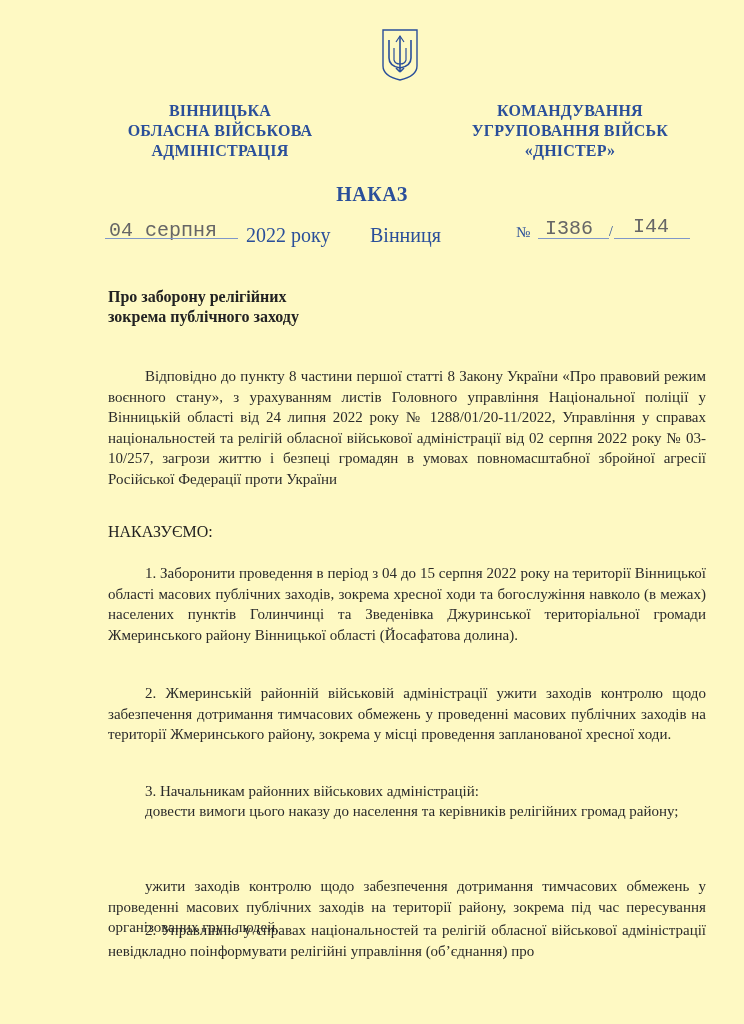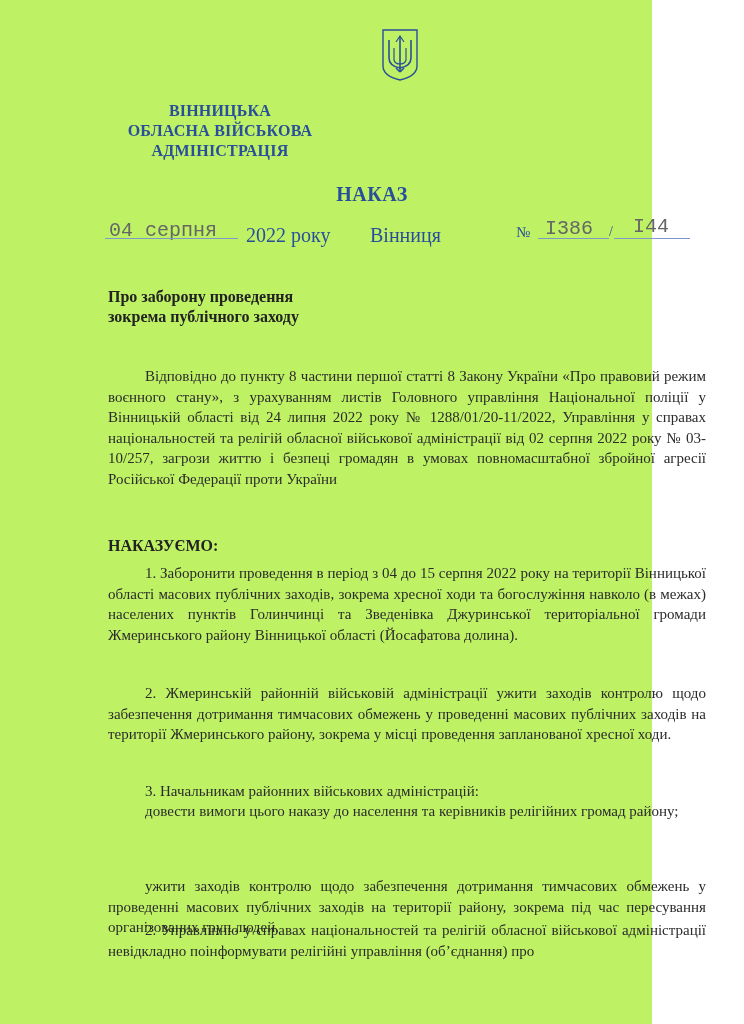--- a/index.html
+++ b/index.html
@@ -1,64 +1,69 @@
 <!DOCTYPE html>
 <html><head>
 <meta charset="utf-8">
 <style>
   html, body { margin: 0; padding: 0; background: #ffffff; }
   body { width: 744px; height: 1024px; position: relative; overflow: hidden; font-family: "Liberation Serif", "DejaVu Serif", serif; color: #222; }
-  .page { position: absolute; left: 0; top: 0; width: 652px; height: 1024px; background: #bef264; }
+  .page { position: absolute; left: 0; top: 0; width: 744px; height: 1024px; background: #fef9c3; }
   .crest { position: absolute; left: 381px; top: 28px; width: 38px; height: 54px; }
   .hdr { position: absolute; font-weight: bold; font-size: 16px; line-height: 20px; text-align: center; color: #2a4f9a; letter-spacing: 0.2px; }
   .hdr-left { left: 110px; top: 101px; width: 220px; }
   .hdr-right { left: 455px; top: 101px; width: 230px; }
   .title { position: absolute; left: 0; width: 744px; top: 183px; text-align: center; font-weight: bold; font-size: 20px; color: #2a4f9a; letter-spacing: 0.5px; }
   .line { position: absolute; border-bottom: 1px solid #7f97c9; }
   .typed { position: absolute; font-family: "Liberation Mono", "DejaVu Sans Mono", monospace; font-size: 20px; color: #666; }
   .bluetxt { position: absolute; font-size: 20px; color: #2a4f9a; }
   .subj { position: absolute; left: 108px; top: 287px; font-weight: bold; font-size: 16px; line-height: 20px; color: #222; }
   .para { position: absolute; left: 108px; width: 598px; font-size: 15px; line-height: 20.6px; text-align: justify; text-align-last: left; color: #2b2b2b; }
   .ind { text-indent: 37px; }
-  .heading2 { position: absolute; left: 108px; top: 523px; font-weight: bold; font-size: 16px; color: #222; margin-top: 14px; }
+  .heading2 { position: absolute; left: 108px; top: 523px; font-weight: normal; font-size: 16px; color: #222; }
 </style>
 </head>
 <body>
 
 <div class="page">
 
   <svg class="crest" viewBox="0 0 38 54">
     <path d="M2 2 H36 V38 Q36 48 19 52 Q2 48 2 38 Z" fill="none" stroke="#2a4f9a" stroke-width="1.4"></path>
     <path d="M19 8 L19 44 M19 44 L15 40 M19 44 L23 40" stroke="#2a4f9a" stroke-width="1.6" fill="none"></path>
     <path d="M8 12 L8 30 Q8 38 19 40 Q30 38 30 30 L30 12" stroke="#2a4f9a" stroke-width="1.6" fill="none"></path>
     <path d="M13 20 L13 32 Q14 36 19 36 Q24 36 25 32 L25 20" stroke="#2a4f9a" stroke-width="1.2" fill="none"></path>
     <path d="M15 14 L19 8 L23 14" stroke="#2a4f9a" stroke-width="1.2" fill="none"></path>
   </svg>
 
   <div class="hdr hdr-left">
     <div>ВІННИЦЬКА</div>
     <div>ОБЛАСНА ВІЙСЬКОВА</div>
     <div>АДМІНІСТРАЦІЯ</div>
   </div>
+  <div class="hdr hdr-right">
+    <div>КОМАНДУВАННЯ</div>
+    <div>УГРУПОВАННЯ ВІЙСЬК</div>
+    <div>«ДНІСТЕР»</div>
+  </div>
 
   <div class="title">НАКАЗ</div>
 
   <div class="typed" style="left:109px; top:219px;">04 серпня</div>
   <div class="line" style="left:105px; top:238px; width:133px;"></div>
   <div class="bluetxt" style="left:246px; top:224px;">2022 року</div>
   <div class="bluetxt" style="left:370px; top:224px;">Вінниця</div>
   <div class="bluetxt" style="left:516px; top:224px; font-size:15px;">№</div>
   <div class="typed" style="left:545px; top:217px;">I386</div>
   <div class="line" style="left:538px; top:238px; width:71px;"></div>
   <div class="bluetxt" style="left:609px; top:224px; font-size:14px;">/</div>
   <div class="typed" style="left:633px; top:215px;">I44</div>
   <div class="line" style="left:614px; top:238px; width:76px;"></div>
 
   <div class="subj">
-    <div>Про заборону проведення</div>
+    <div>Про заборону релігійних</div>
     <div>зокрема публічного заходу</div>
   </div>
 
   <div class="para ind" style="top:366px;">Відповідно до пункту 8 частини першої статті 8 Закону України «Про правовий режим воєнного стану», з урахуванням листів Головного управління Національної поліції у Вінницькій області від 24 липня 2022 року № 1288/01/20-11/2022, Управління у справах національностей та релігій обласної військової адміністрації від 02 серпня 2022 року № 03-10/257, загрози життю і безпеці громадян в умовах повномасштабної збройної агресії Російської Федерації проти України</div>
 
   <div class="heading2">НАКАЗУЄМО:</div>
 
   <div class="para ind" style="top:563px;">1. Заборонити проведення в період з 04 до 15 серпня 2022 року на території Вінницької області масових публічних заходів, зокрема хресної ходи та богослужіння навколо (в межах) населених пунктів Голинчинці та Зведенівка Джуринської територіальної громади Жмеринського району Вінницької області (Йосафатова долина).</div>
   <div class="para ind" style="top:683px;">2. Жмеринській районній військовій адміністрації ужити заходів контролю щодо забезпечення дотримання тимчасових обмежень у проведенні масових публічних заходів на території Жмеринського району, зокрема у місці проведення запланованої хресної ходи.</div>
   <div class="para ind" style="top:781px;">3. Начальникам районних військових адміністрацій:</div>

